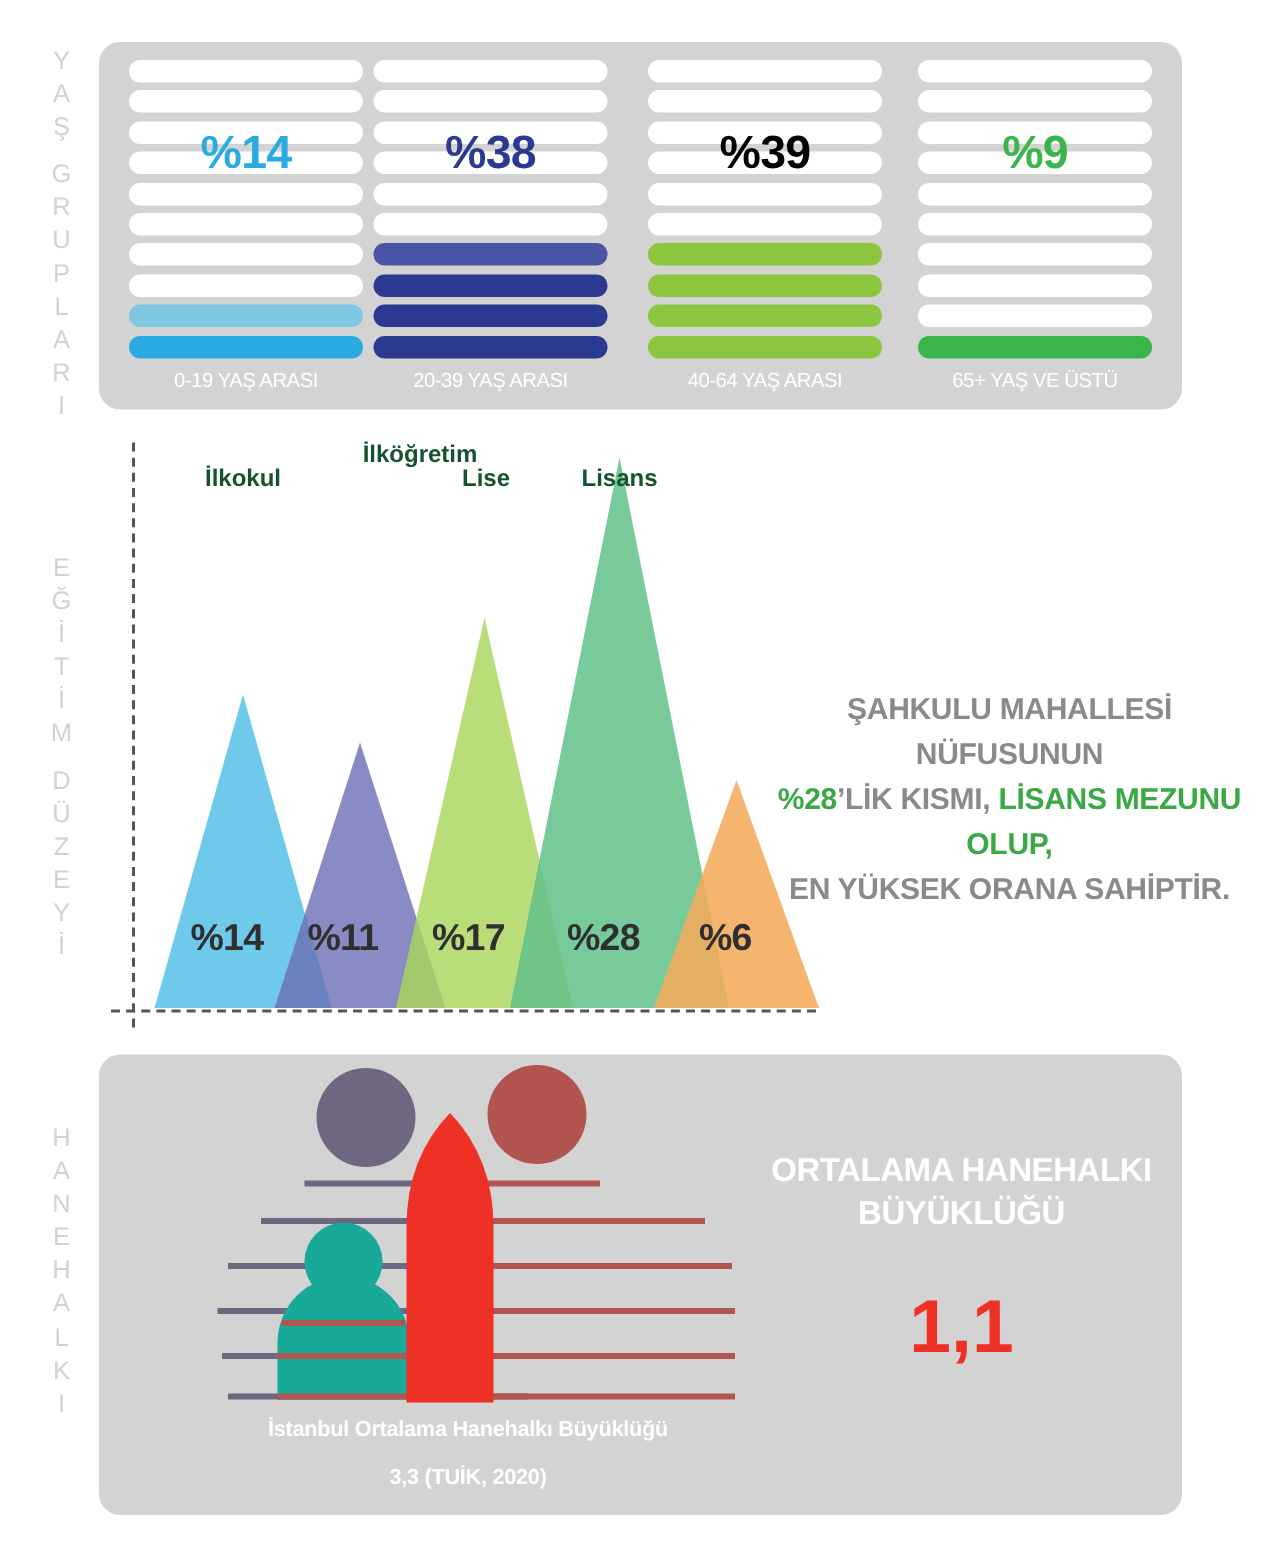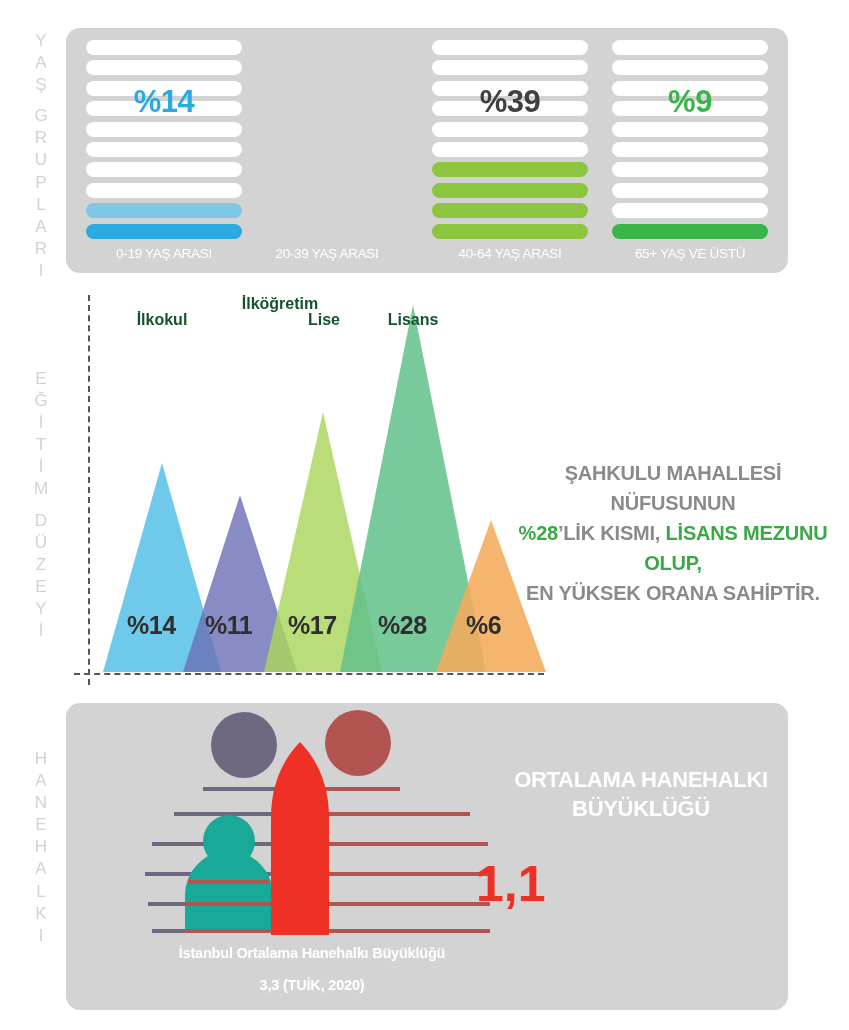--- a/index.html
+++ b/index.html
@@ -134,21 +134,21 @@
     font-size: 22px;
     font-weight: 700;
     line-height: 1.32;
     letter-spacing: -0.3px;
     font-family: Liberation Sans, sans-serif;
   }
   .hh-value {
     position: absolute;
     left: 476px; top: 855px;
     width: 330px;
-    text-align: left;
+    text-align: center;
     color: #ee3124;
     font-size: 50px;
     font-weight: 700;
     font-family: "Liberation Sans", sans-serif;
   }
   .hh-cap {
     position: absolute;
     width: 460px;
     text-align: center;
     color: #ffffff;
@@ -186,33 +186,46 @@
       <div class="bar"></div>
       <div class="bar"></div>
       <div class="bar"></div>
       <div class="bar"></div>
       <div class="bar"></div>
       <div class="bar" style="background: rgb(126, 200, 227);"></div>
       <div class="bar" style="background: rgb(41, 171, 226);"></div>
       <div class="age-pct" style="color: rgb(41, 171, 226);">%14</div>
     </div>
     <div class="age-caption" style="left: 20px;">0-19 YAŞ ARASI</div>
+    <div class="age-col" style="left: 183px;">
+      <div class="bar"></div>
+      <div class="bar"></div>
+      <div class="bar"></div>
+      <div class="bar"></div>
+      <div class="bar"></div>
+      <div class="bar"></div>
+      <div class="bar" style="background: rgb(75, 85, 165);"></div>
+      <div class="bar" style="background: rgb(43, 57, 144);"></div>
+      <div class="bar" style="background: rgb(43, 57, 144);"></div>
+      <div class="bar" style="background: rgb(43, 57, 144);"></div>
+      <div class="age-pct" style="color: rgb(43, 57, 144);">%38</div>
+    </div>
     <div class="age-caption" style="left: 183px;">20-39 YAŞ ARASI</div>
     <div class="age-col" style="left: 366px;">
       <div class="bar"></div>
       <div class="bar"></div>
       <div class="bar"></div>
       <div class="bar"></div>
       <div class="bar"></div>
       <div class="bar"></div>
       <div class="bar" style="background: rgb(140, 198, 63);"></div>
       <div class="bar" style="background: rgb(140, 198, 63);"></div>
       <div class="bar" style="background: rgb(140, 198, 63);"></div>
       <div class="bar" style="background: rgb(140, 198, 63);"></div>
-      <div class="age-pct" style="color: #404040;">%39</div>
+      <div class="age-pct" style="color: #000000;">%39</div>
     </div>
     <div class="age-caption" style="left: 366px;">40-64 YAŞ ARASI</div>
     <div class="age-col" style="left: 546px;">
       <div class="bar"></div>
       <div class="bar"></div>
       <div class="bar"></div>
       <div class="bar"></div>
       <div class="bar"></div>
       <div class="bar"></div>
       <div class="bar"></div>

